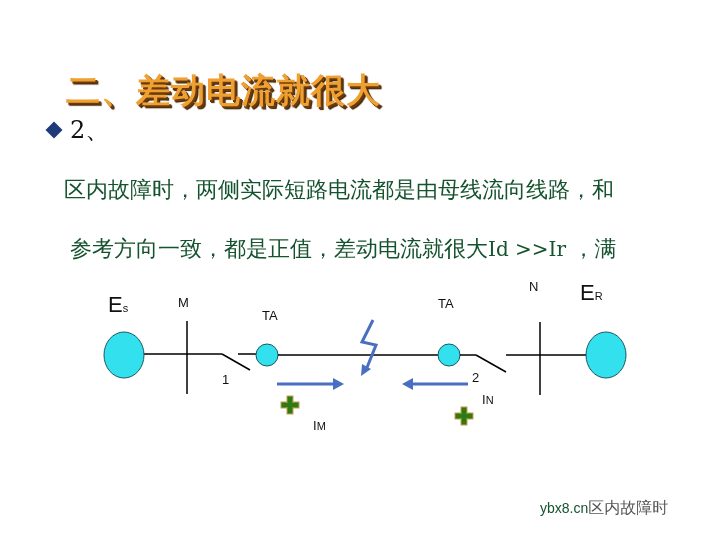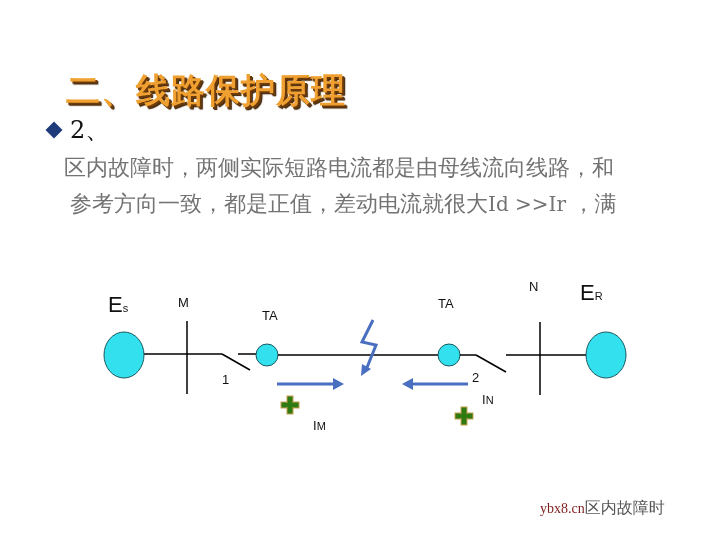--- a/index.html
+++ b/index.html
@@ -18,40 +18,40 @@
       position: absolute; left: 44px; top: 114px;
       font-size: 24px; color: #111;
       display: flex; align-items: center;
     }
     .diamond {
       display: inline-block; width: 12px; height: 12px; background: #1f3a7a;
       transform: rotate(45deg); margin-right: 10px; margin-left: 4px;
     }
     .sub-num { font-family: "DejaVu Serif", serif; margin-right: 4px; }
     .para {
-      position: absolute; left: 64px; top: 150px; width: 630px;
-      font-size: 22px; line-height: 36px; color: #737373;
+      position: absolute; left: 64px; top: 172px; width: 630px;
+      font-size: 22px; line-height: 36px; color: #14532d;
     }
-    .para .line2, .para .line3 { padding-left: 6px; }
+    .para .line2, .para .line3 { padding-left: 6px; margin-top: 23px; }
     .mono { font-family: "DejaVu Serif", serif; font-size: 20px; }
     svg.diagram { position: absolute; left: 0; top: 0; }
     .lbl { position: absolute; font-family: "Liberation Sans", sans-serif; color: #111; }
     .big { font-size: 22px; }
     .sm { font-size: 13px; }
     .subl { font-size: 11px; }
     .watermark {
       position: absolute; left: 540px; top: 498px; font-size: 16px; color: #555;
       font-family: "DejaVu Sans", sans-serif;
     }
-    .watermark .url { color: #7f1d1d; font-family: Liberation Serif, serif; font-size: 14px; text-align: center; }
+    .watermark .url { color: #14532d; font-family: Liberation Sans, sans-serif; font-size: 14px; text-align: center; }
   </style>
 </head>
 <body>
 
-<div class="title">二、线路保护原理</div>
+<div class="title">二、差动电流就很大</div>
 
 <div class="subtitle">
   <span class="diamond"></span>
   <span class="sub-num">2、</span>
 </div>
 
 <div class="para">
   <div>区内故障时，两侧实际短路电流都是由母线流向线路，和</div>
   <div class="line2"><span>参考方向一致，都是正值，差动电流就很大</span><span class="mono">Id &gt;&gt;Ir </span><span>，满</span></div>
 </div>

